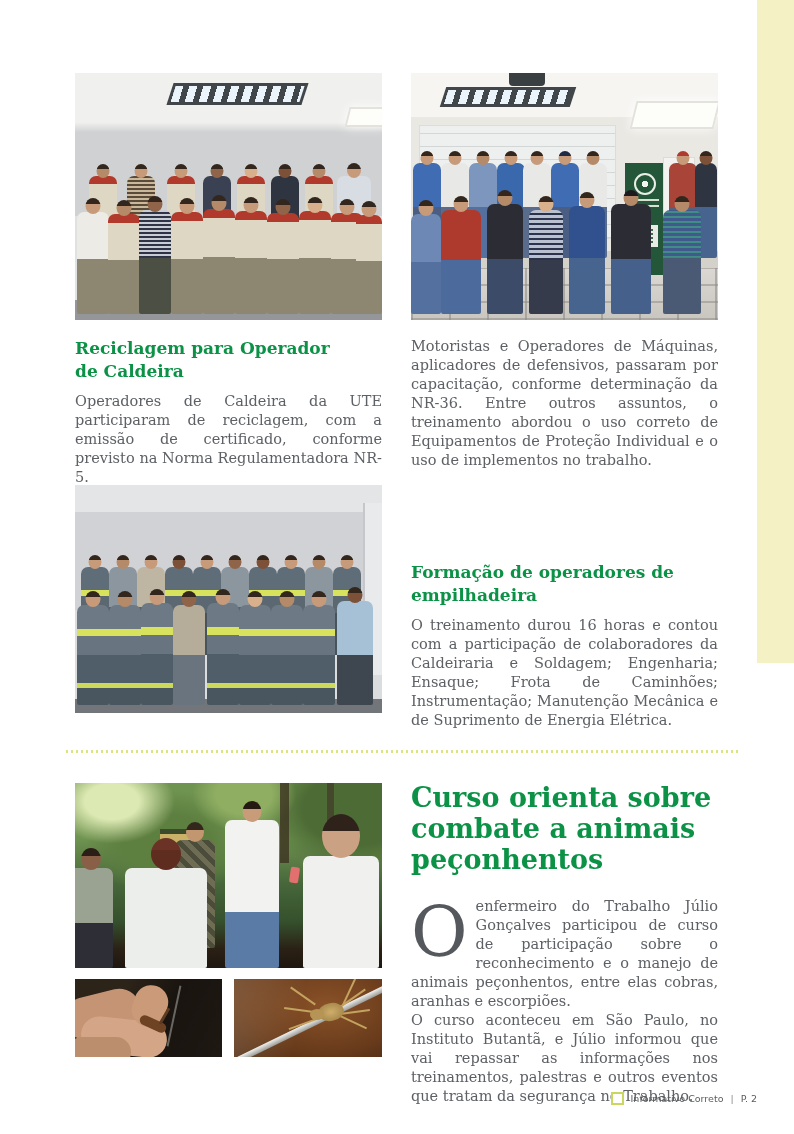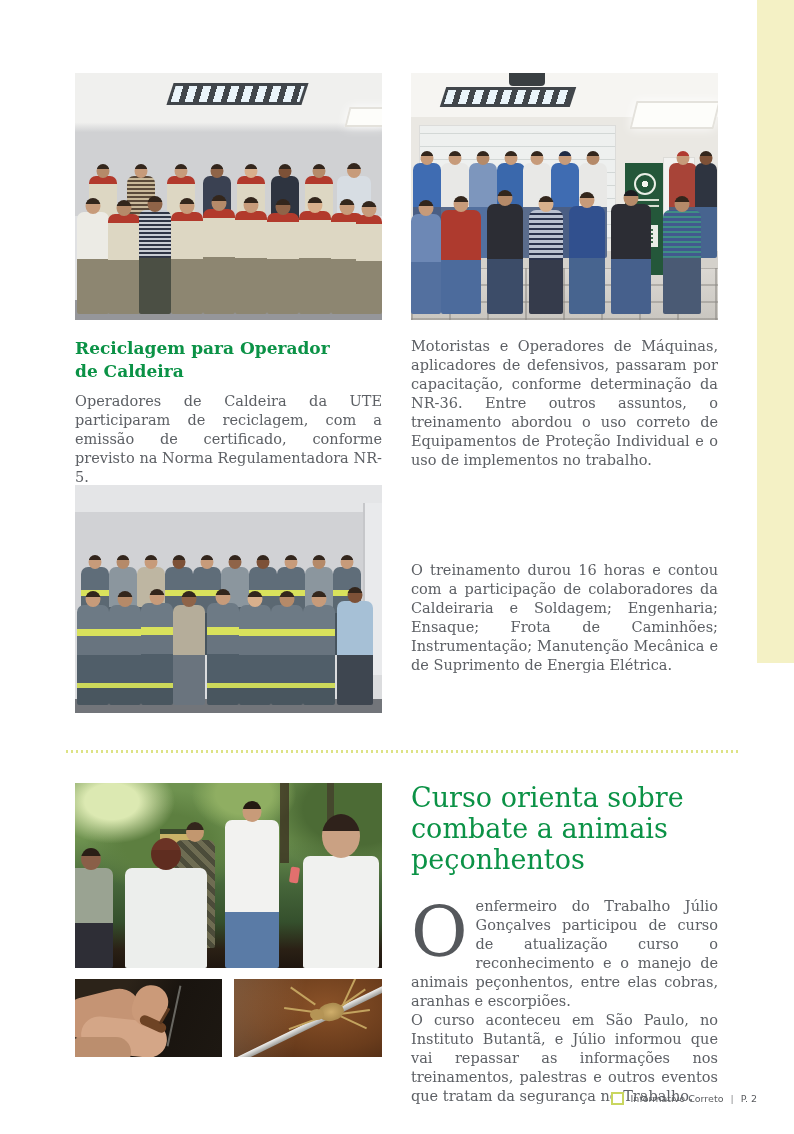--- a/index.html
+++ b/index.html
@@ -10,21 +10,21 @@
   .stripe{position:absolute;right:0;top:0;width:37px;height:663px;background:#f4f1c5;}
 
   
   .article{position:absolute;width:307px;}
   h2{margin:0 0 9px 0;font-size:17px;line-height:23px;color:#0b9246;font-weight:bold;
      font-family:"DejaVu Serif",serif;}
   .w270{max-width:272px;}
   p.body{margin:0;font-size:14.5px;line-height:19px;color:#5d6065;text-align:justify;
          hyphens:auto;-webkit-hyphens:auto;}
   .bigtitle{position:absolute;left:411px;top:782px;width:322px;margin:0;
-            font-size:27px;line-height:31px;color:#0b9246;font-weight:normal;}
+            font-size:27px;line-height:31px;color:#0b9246;font-weight:bold;}
   .feature-body{position:absolute;left:411px;top:897px;width:307px;}
   .dc{float:left;font-size:69px;line-height:60px;margin:5px 8px 0 0;color:#55585c;}
   .feature-body p.body + p.body{margin-top:0;}
 
   
   .dotrule{position:absolute;left:66px;top:750px;width:672px;height:3px;
            background:repeating-linear-gradient(90deg,#dde385 0 2px,transparent 2px 5px);}
 
   
   .footer{position:absolute;top:1092px;right:37px;display:flex;align-items:center;gap:7px;
@@ -175,40 +175,41 @@
   <span class="p" style="--l:66px;--b:8px;--h:102px;--o:linear-gradient(180deg,#6d7a85 0 24%,#d9e25c 24% 31%,#68747f 31% 50%,#505e69 50% 78%,#cdd95a 78% 83%,#49565f 83% 100%)"></span>
   <span class="p" style="--l:98px;--b:8px;--skin:#8f6448;--o:linear-gradient(180deg,#b5ad9a 0 50%,#6a747e 50% 100%)"></span>
   <span class="p" style="--l:132px;--b:8px;--h:102px;--o:linear-gradient(180deg,#6d7a85 0 24%,#d9e25c 24% 31%,#68747f 31% 50%,#505e69 50% 78%,#cdd95a 78% 83%,#49565f 83% 100%)"></span>
   <span class="p" style="--l:164px;--b:8px;--skin:#d9b08c;--o:linear-gradient(180deg,#6d7a85 0 24%,#d9e25c 24% 31%,#68747f 31% 50%,#505e69 50% 78%,#cdd95a 78% 83%,#49565f 83% 100%)"></span>
   <span class="p" style="--l:196px;--b:8px;--skin:#b58a69;--o:linear-gradient(180deg,#6d7a85 0 24%,#d9e25c 24% 31%,#68747f 31% 50%,#505e69 50% 78%,#cdd95a 78% 83%,#49565f 83% 100%)"></span>
   <span class="p" style="--l:228px;--b:8px;--o:linear-gradient(180deg,#6d7a85 0 24%,#d9e25c 24% 31%,#68747f 31% 50%,#505e69 50% 78%,#cdd95a 78% 83%,#49565f 83% 100%)"></span>
   <span class="p" style="--l:262px;--b:8px;--w:36px;--h:104px;--skin:#7d5137;--o:linear-gradient(180deg,#a6c0d6 0 52%,#3e4650 52% 100%)"></span>
 </div>
 
 <div class="article" style="left:411px;top:561px;">
+  <h2>Formação de operadores de empilhadeira</h2>
   <p class="body">O treinamento durou 16 horas e contou com a participação de colaboradores da Caldeiraria e Soldagem; Engenharia; Ensaque; Frota de Caminhões; Instrumentação; Manutenção Mecânica e de Suprimento de Energia Elétrica.</p>
 </div>
 
 <div class="dotrule"></div>
 
 <div class="photo photo4">
   <div class="trunk" style="left:205px;top:0;width:9px;height:80px;"></div>
   <div class="trunk" style="left:252px;top:0;width:7px;height:60px;background:#44402c;"></div>
   <div class="hut"></div>
   <span class="p" style="--l:-6px;--b:0px;--w:44px;--h:100px;--hw:20px;--hh:22px;--ht:-20px;--skin:#8a5f48;--hair:#2a1e16;--o:linear-gradient(180deg,#9aa392 0 55%,#2e2e36 55% 100%)"></span>
   <span class="p" style="--l:100px;--b:20px;--w:40px;--h:108px;--hw:18px;--hh:20px;--ht:-18px;--skin:#c2976f;--o:repeating-linear-gradient(45deg,#6e6c52 0 5px,#4c4c3a 5px 10px)"></span>
   <span class="p" style="--l:50px;--b:0px;--w:82px;--h:100px;--hw:30px;--hh:32px;--ht:-30px;--skin:#5f2d20;--hair:#6b3325;--o:linear-gradient(180deg,#eceeec 0 100%)"></span>
   <span class="p" style="--l:150px;--b:0px;--w:54px;--h:148px;--hw:19px;--hh:21px;--ht:-19px;--skin:#c89b79;--hair:#241a12;--o:linear-gradient(180deg,#f2f2f0 0 62%,#5a7ba6 62% 100%)"></span>
   <span class="p" style="--l:228px;--b:0px;--w:76px;--h:112px;--hw:38px;--hh:44px;--ht:-42px;--skin:#caa183;--hair:#2f221b;--o:linear-gradient(180deg,#f0f1ef 0 100%)"></span>
   <div class="phone"></div>
 </div>
 
 <h1 class="bigtitle">Curso orienta sobre combate a animais peçonhentos</h1>
 <div class="feature-body">
-  <p class="body"><span class="dc">O</span><span>enfermeiro do Trabalho Júlio Gonçalves participou de curso de atualização curso o reconhecimento e o manejo de animais peçonhentos, entre elas cobras, aranhas e escorpiões.</span></p>
+  <p class="body"><span class="dc">O</span><span>enfermeiro do Trabalho Júlio Gonçalves participou de curso de participação sobre o reconhecimento e o manejo de animais peçonhentos, entre elas cobras, aranhas e escorpiões.</span></p>
   <p class="body">O curso aconteceu em São Paulo, no Instituto Butantã, e Júlio informou que vai repassar as informações nos treinamentos, palestras e outros eventos que tratam da segurança no Trabalho.</p>
 </div>
 
 <div class="photo photoA">
   <div class="shape" style="left:-12px;top:14px;width:78px;height:42px;background:#c59474;border-radius:24px;transform:rotate(-14deg);"></div>
   <div class="shape" style="left:6px;top:40px;width:86px;height:36px;background:#d4a687;border-radius:20px;transform:rotate(6deg);"></div>
   <div class="shape" style="left:-8px;top:58px;width:64px;height:30px;background:#bb8e6e;border-radius:18px;"></div>
   <div class="shape" style="left:58px;top:6px;width:34px;height:42px;background:#cb9a79;border-radius:18px;transform:rotate(18deg);"></div>
   <div class="shape" style="left:64px;top:40px;width:28px;height:10px;background:#6e4324;border-radius:5px;transform:rotate(25deg);"></div>
   <div class="shape" style="left:88px;top:28px;width:3px;height:18px;background:#5d3a20;transform:rotate(30deg);"></div>

